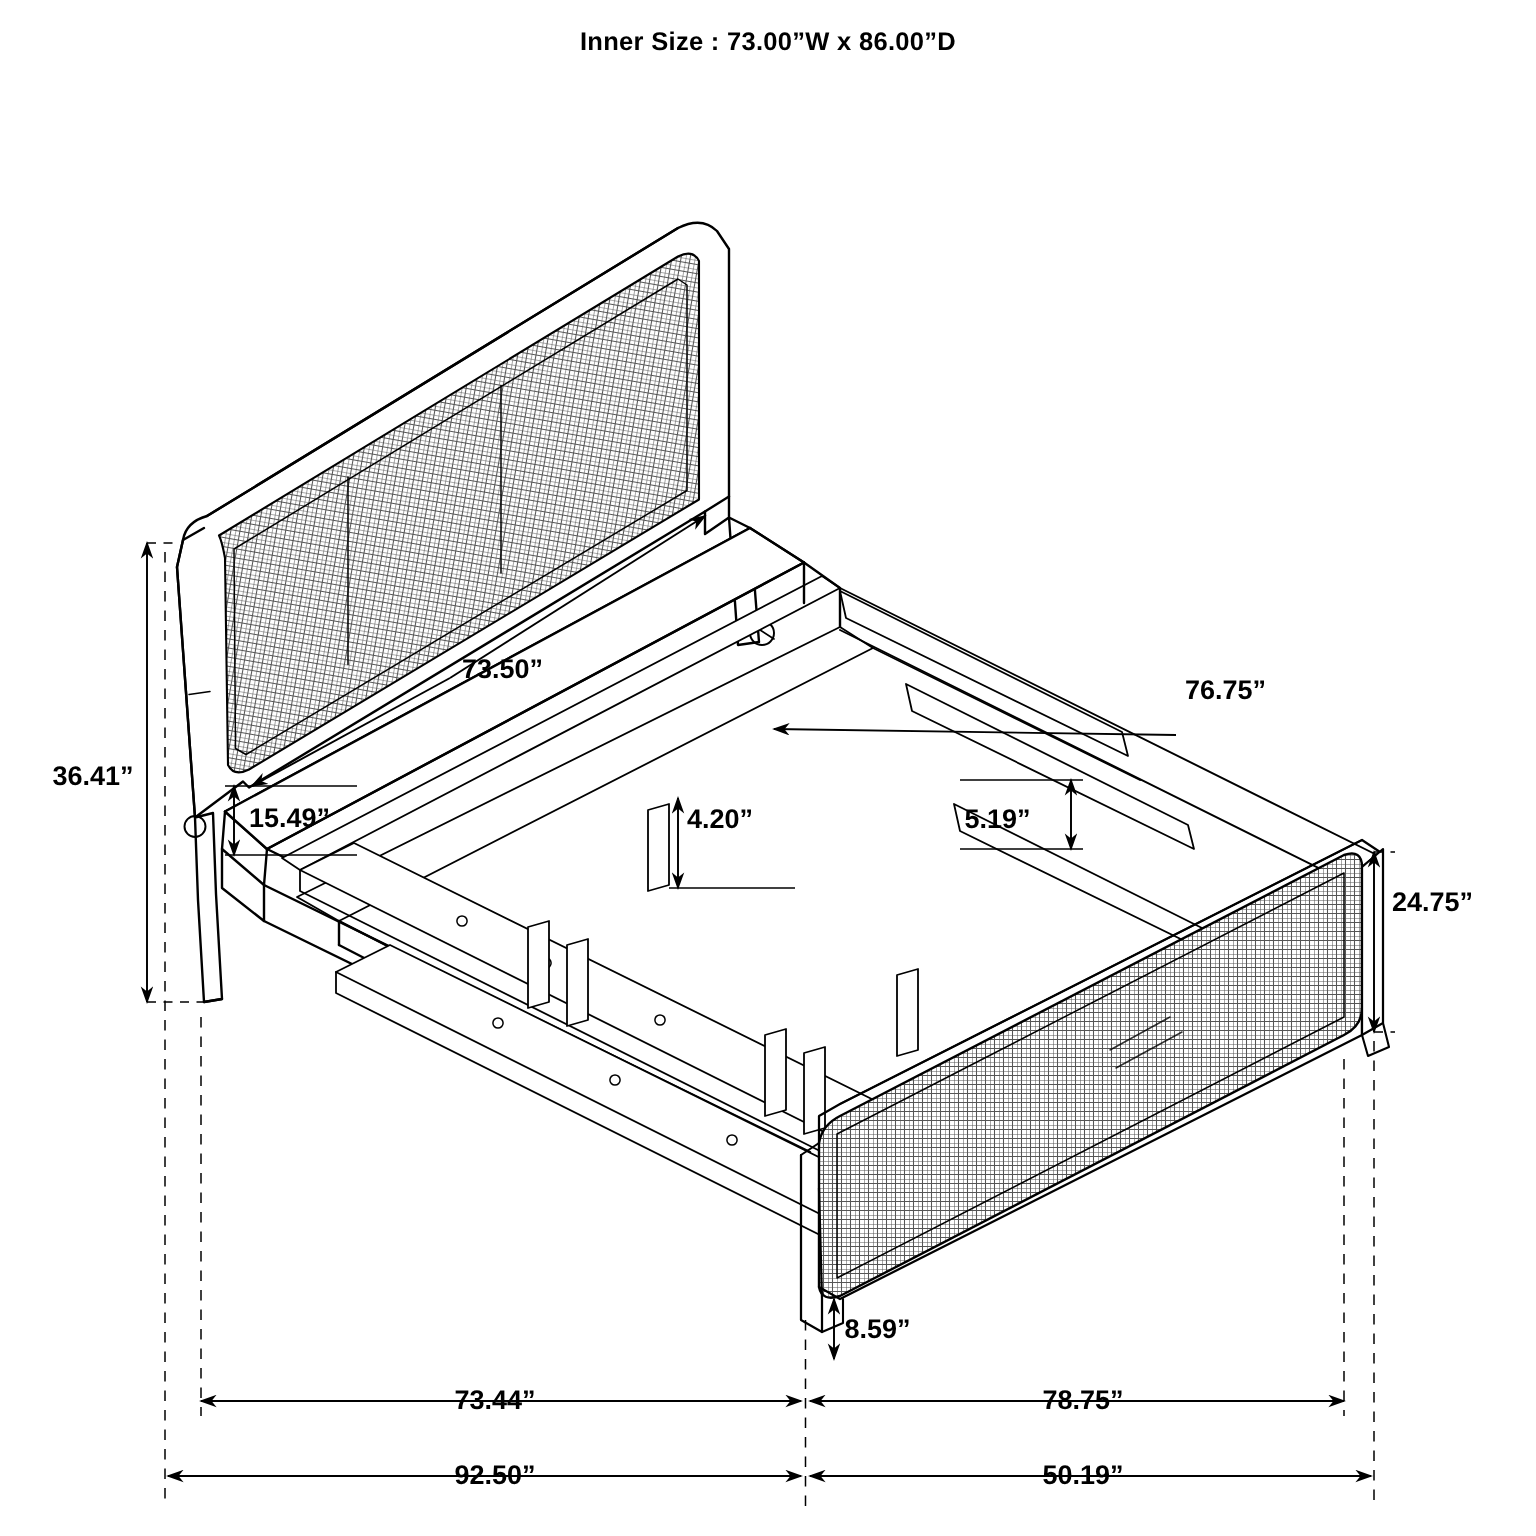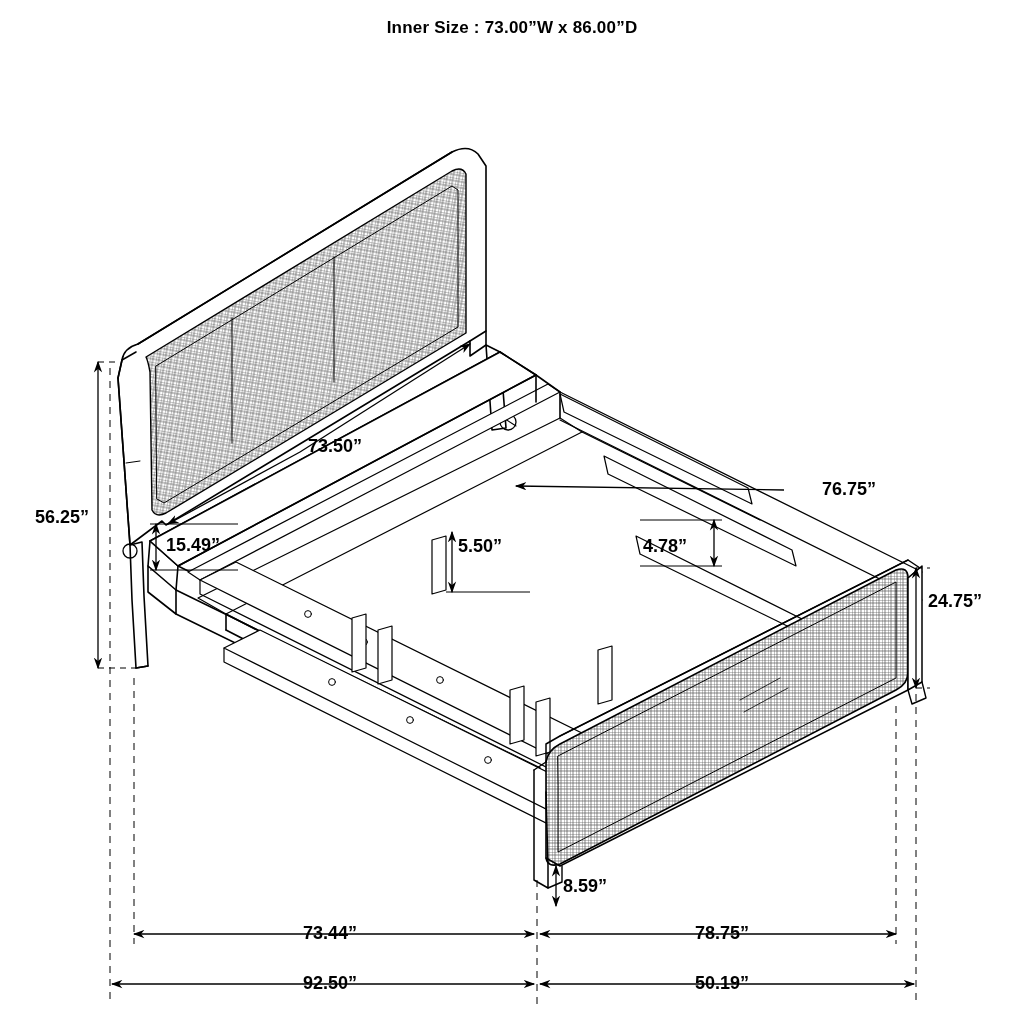--- a/index.html
+++ b/index.html
@@ -209,26 +209,26 @@
       <line x1="540" y1="934" x2="896" y2="934" marker-start="url(#arrE)" marker-end="url(#arrS)"></line>
       <line x1="134" y1="678" x2="134" y2="944" stroke-dasharray="7 6" stroke-width="1"></line>
       <line x1="537" y1="880" x2="537" y2="1004" stroke-dasharray="7 6" stroke-width="1"></line>
       <line x1="896" y1="706" x2="896" y2="944" stroke-dasharray="7 6" stroke-width="1"></line>
 
       <line x1="112" y1="984" x2="534" y2="984" marker-start="url(#arrE)" marker-end="url(#arrS)"></line>
       <line x1="540" y1="984" x2="914" y2="984" marker-start="url(#arrE)" marker-end="url(#arrS)"></line>
     </g>
   </svg>
 
-  <div class="dimlabel" style="left:35px; top:507px;">56.25”</div>
+  <div class="dimlabel" style="left:35px; top:507px;">36.41”</div>
   <div class="dimlabel" style="left:308px; top:436px;">73.50”</div>
-  <div class="dimlabel" style="left:790px; top:479px;margin-left:32px;">76.75”</div>
+  <div class="dimlabel" style="left:790px; top:450px;">76.75”</div>
   <div class="dimlabel" style="left:166px; top:535px;">15.49”</div>
-  <div class="dimlabel" style="left:458px; top:536px;">5.50”</div>
-  <div class="dimlabel" style="left:643px; top:536px;">4.78”</div>
+  <div class="dimlabel" style="left:458px; top:536px;">4.20”</div>
+  <div class="dimlabel" style="left:643px; top:536px;">5.19”</div>
   <div class="dimlabel" style="left:928px; top:591px;">24.75”</div>
   <div class="dimlabel" style="left:563px; top:876px;">8.59”</div>
   <div class="dimlabel" style="left:303px; top:923px;">73.44”</div>
   <div class="dimlabel" style="left:695px; top:923px;">78.75”</div>
   <div class="dimlabel" style="left:303px; top:973px;">92.50”</div>
   <div class="dimlabel" style="left:695px; top:973px;">50.19”</div>
 
 </div>
 
 </body></html>

